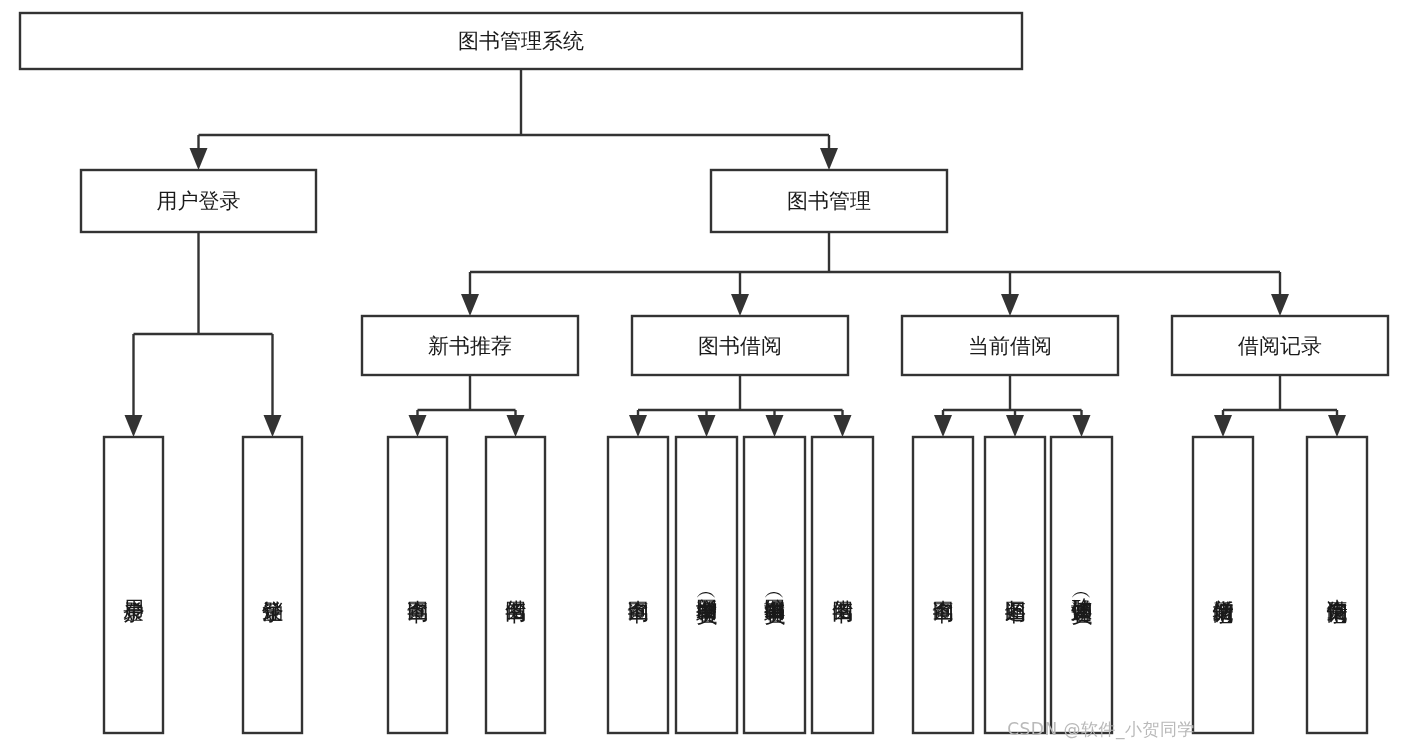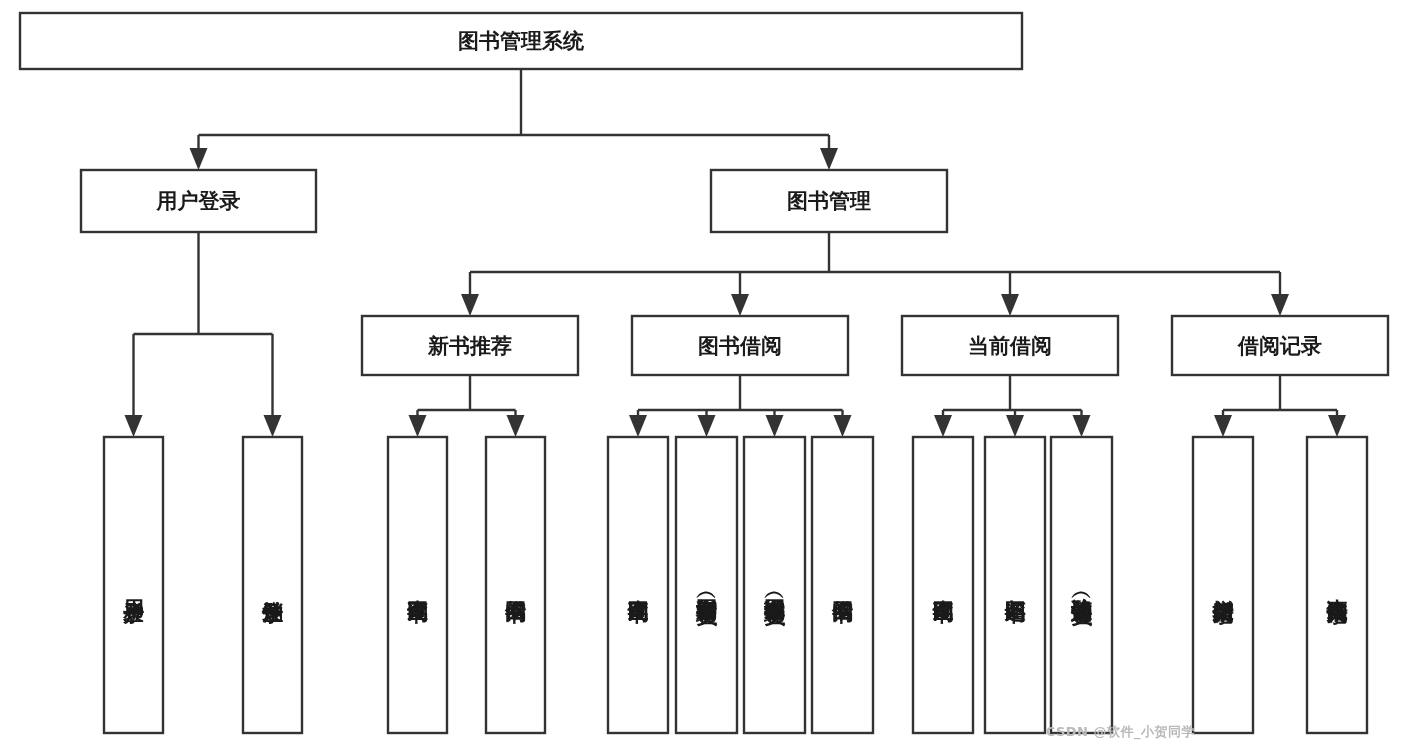--- a/index.html
+++ b/index.html
@@ -12,21 +12,20 @@
     width: 1405px;
     height: 747px;
     font-family: "DejaVu Sans", "Liberation Sans", sans-serif;
     overflow: hidden;
     position: relative;
   }
   #chart-root {
     position: relative;
     width: 1205px;
     height: 747px;
-    font-weight: bold;
   }
   svg#diagram {
     display: block;
     width: 1405px;
     height: 747px;
   }
   .node-box {
     fill: #ffffff;
     stroke: #333333;
     stroke-width: 2.4;
@@ -64,21 +63,21 @@
     color: #1a1a1a;
     letter-spacing: 1px;
     white-space: nowrap;
     text-align: center;
   }
   .watermark {
     position: absolute;
     right: 10px;
     bottom: 6px;
     font-family: "DejaVu Sans", "Liberation Sans", sans-serif;
-    font-size: 13px;
+    font-size: 17px;
     color: #b9b9b9;
     letter-spacing: 0.5px;
     white-space: nowrap;
   }
 </style>
 </head>
 <body>
 
 <div id="chart-root">
 

